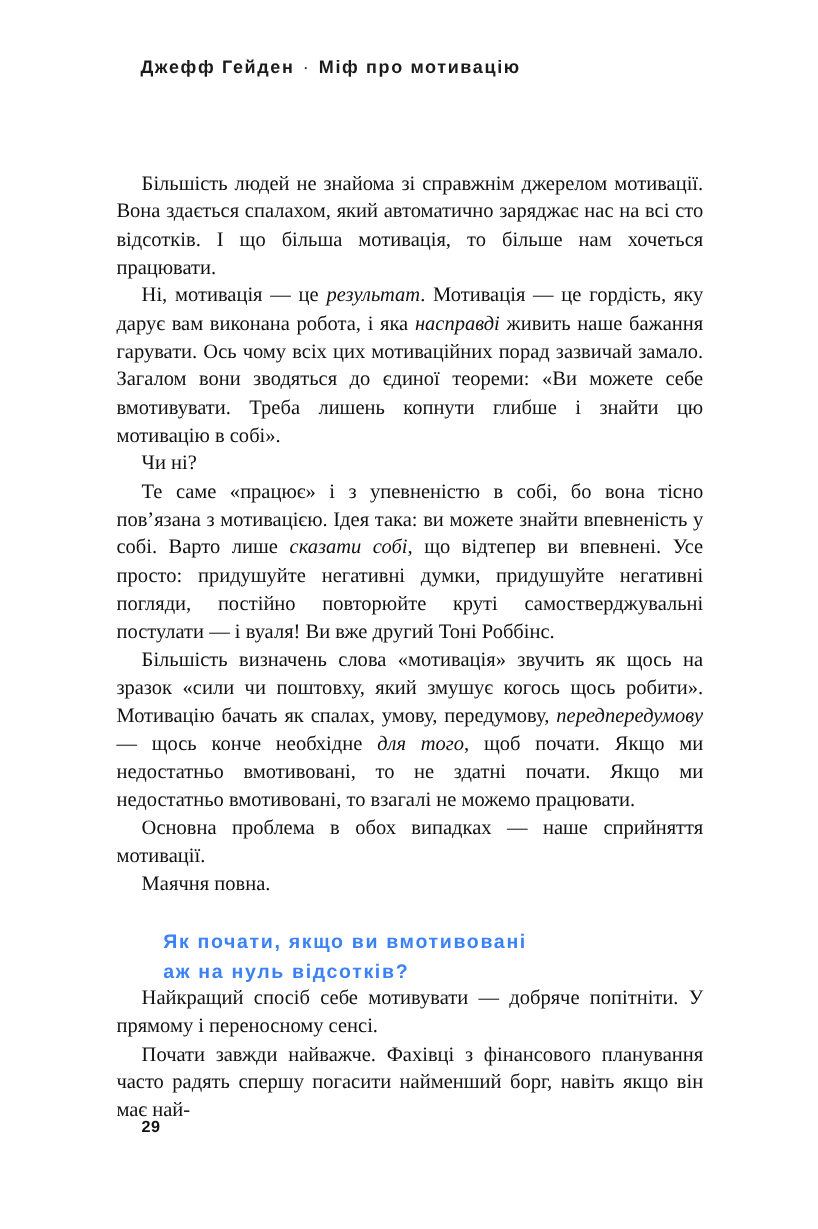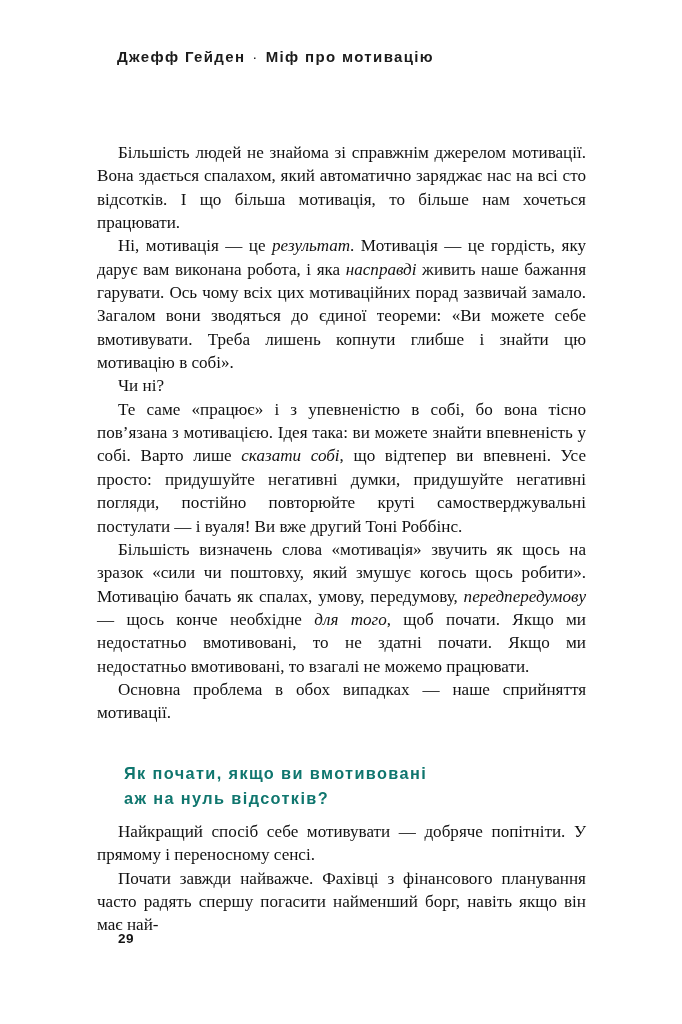--- a/index.html
+++ b/index.html
@@ -46,32 +46,32 @@
     line-height: 23.35px;
     color: #111111;
     text-align: justify;
     text-indent: 21px;
     hyphens: manual;
     -webkit-hyphens: manual;
   }
   i {
   }
   .section-heading {
-    margin: 4px;
+    margin: 16px;
     padding: 0;
     position: absolute;
     left: 120px;
     top: 757px;
     width: 470px;
     font-family: "Liberation Sans", sans-serif;
     font-weight: 700;
     font-size: 16.3px;
     line-height: 25px;
     letter-spacing: 0.085em;
-    color: #0f766e;
+    color: #3b82f6;
   }
   .section-heading .ln {
     display: block;
   }
   .after-heading {
     position: absolute;
     left: 97px;
     top: 820px;
     width: 489px;
   }
@@ -97,20 +97,21 @@
     <span>Джефф Гейден</span><span class="sep">·</span><span>Міф про мотивацію</span>
   </div>
 
   <div class="textblock" id="block-before">
       <p class="body">Більшість людей не знайома зі справжнім джерелом мотивації. Вона здається спалахом, який автоматично заряджає нас на всі сто відсотків. І що більша мотивація, то більше нам хочеться працювати.</p>
       <p class="body">Ні, мотивація — це <i>результат</i>. Мотивація — це гордість, яку дарує вам виконана робота, і яка <i>насправді</i> живить наше бажання гарувати. Ось чому всіх цих мотиваційних порад зазвичай замало. Загалом вони зводяться до єдиної теореми: «Ви можете себе вмоти­вувати. Треба лишень копнути глибше і знайти цю мотивацію в собі».</p>
       <p class="body">Чи ні?</p>
       <p class="body">Те саме «працює» і з упевненістю в собі, бо вона тісно пов’язана з мотивацією. Ідея така: ви можете знайти впевненість у собі. Варто лише <i>сказати собі</i>, що відтепер ви впевнені. Усе просто: придушуйте негативні думки, придушуйте негативні погляди, постійно повто­рюйте круті самостверджувальні постулати — і вуаля! Ви вже другий Тоні Роббінс.</p>
       <p class="body">Більшість визначень слова «мотивація» звучить як щось на зразок «сили чи поштовху, який змушує когось щось робити». Мотивацію бачать як спалах, умову, передумову, <i>передпередумову</i> — щось конче необхідне <i>для того</i>, щоб почати. Якщо ми недостатньо вмотивовані, то не здатні почати. Якщо ми недостатньо вмотивовані, то взагалі не можемо працювати.</p>
       <p class="body">Основна проблема в обох випадках — наше сприйняття мотивації.</p>
+      <p class="body">Маячня повна.</p>
     </div>
 
   <div class="section-heading">
     <span class="ln">Як почати, якщо ви вмотивовані</span>
     <span class="ln">аж на нуль відсотків?</span>
   </div>
 
   <div class="after-heading" id="block-after">
       <p class="body">Найкращий спосіб себе мотивувати — добряче попітніти. У прямому і переносному сенсі.</p>
       <p class="body">Почати завжди найважче. Фахівці з фінансового планування часто радять спершу погасити найменший борг, навіть якщо він має най-</p>

